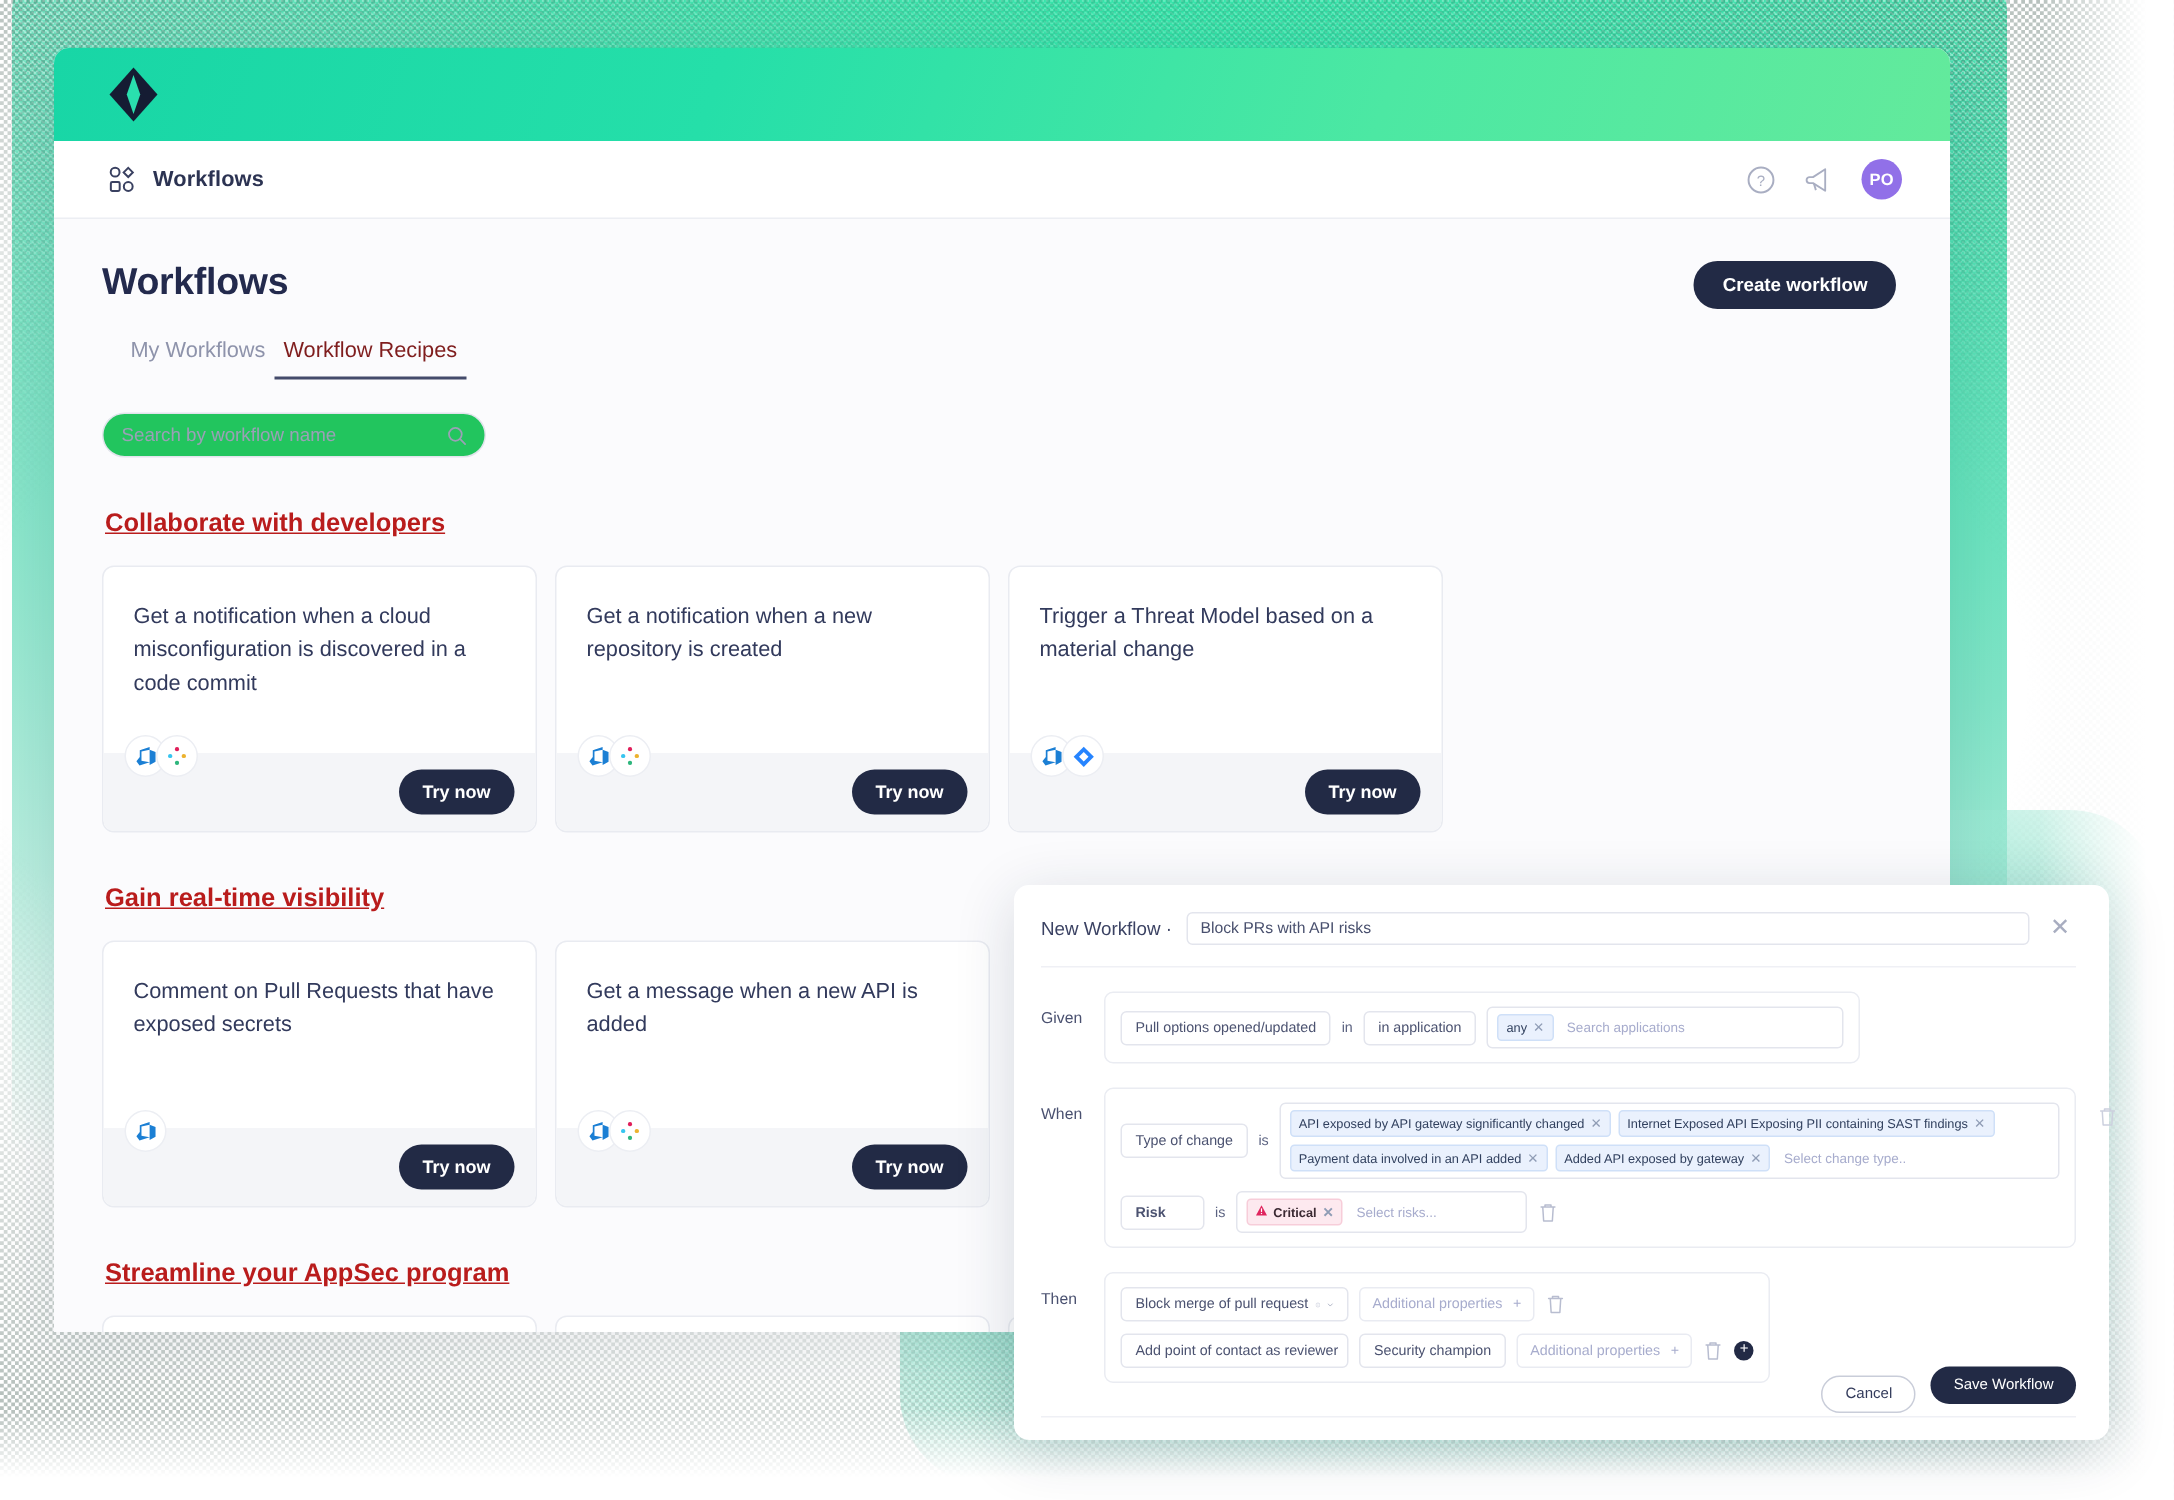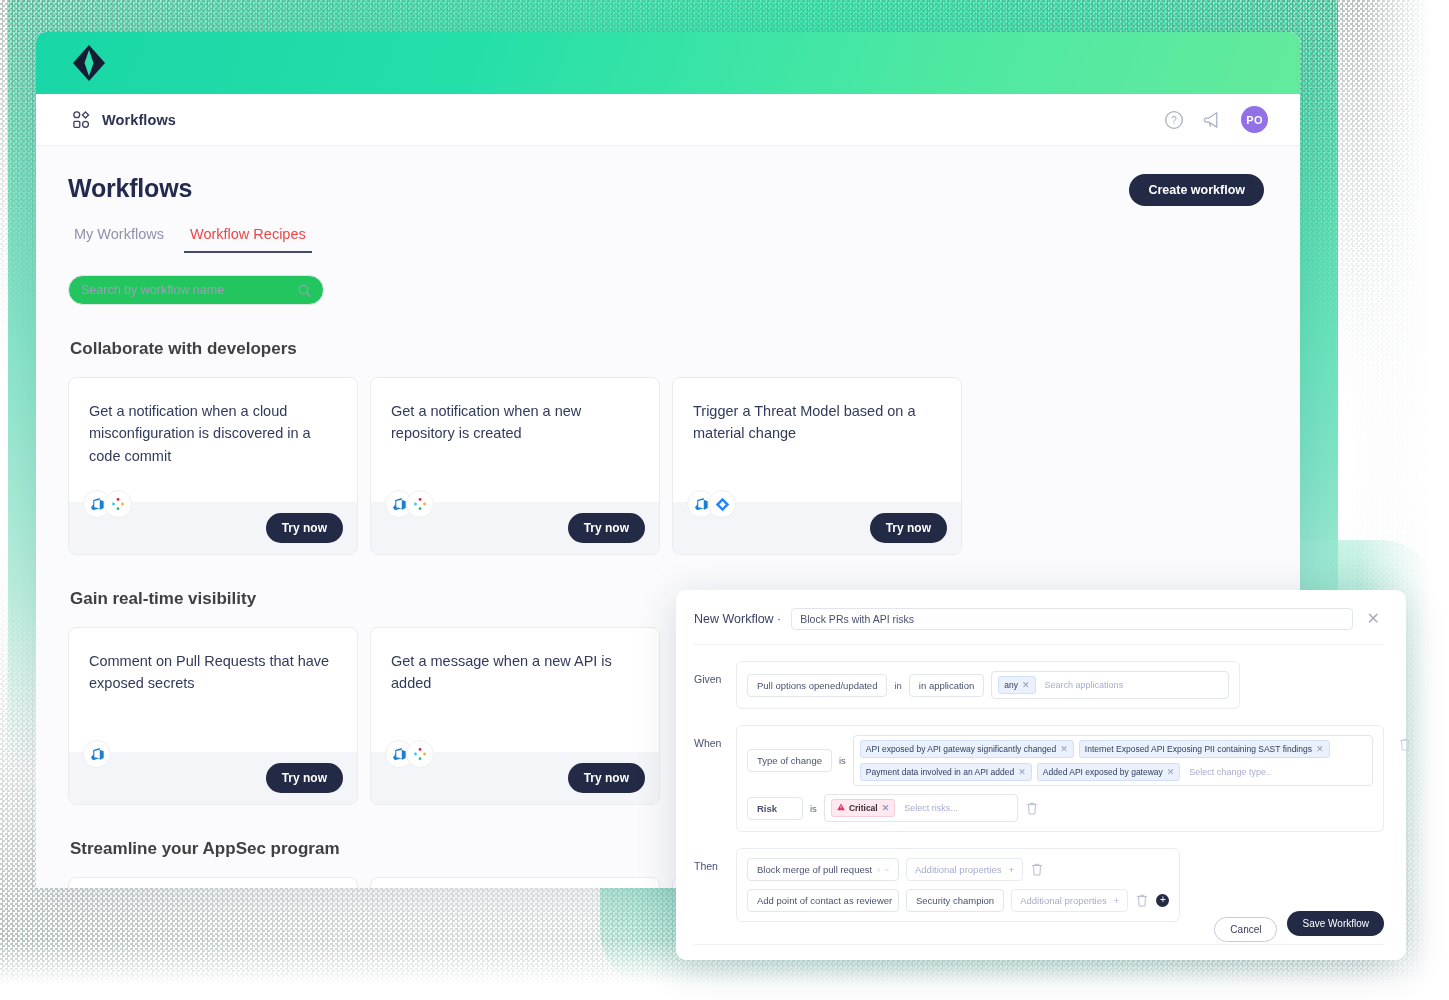--- a/index.html
+++ b/index.html
@@ -121,49 +121,50 @@
   .btn-dark {
     margin-left: auto;
     background: #222a45; color: #ffffff;
     border: none; border-radius: 17px;
     font-size: 12.5px; font-weight: 600;
     padding: 9px 19px;
     cursor: pointer;
     font-family: "Liberation Sans", sans-serif;
   }
 
-  #tabs { display: flex; gap: 14px; margin-top: 16px; }
+  #tabs { display: flex; margin-top: 16px; margin-left: 13px; }
   .tab {
     font-size: 14.5px; color: #8e93ab;
     padding: 4px 6px 9px 6px;
     cursor: pointer;
     border-bottom: 2px solid transparent;
   }
-  .tab.active { color: #ef4444; font-weight: 500; border-bottom-color: #444b6b; }
+  .tab.active { color: #7f1d1d; font-weight: 500; border-bottom-color: #444b6b; }
 
   #search-wrap {
     margin-top: 22px;
     width: 256px; height: 30px;
     border: 1px solid #e2e4ec;
     border-radius: 16px;
     background: #22c55e;
     display: flex; align-items: center;
     padding: 0 12px;
   }
   #search-input {
     border: none; outline: none; flex: 1;
     font-size: 12.5px; color: #3a4160;
     font-family: "Liberation Sans", sans-serif;
     background: transparent;
   }
   #search-input::placeholder { color: #9ba0b6; }
 
   .section-title {
-    font-size: 17px; font-weight: 700; color: #404040;
+    font-size: 17px; font-weight: 700; color: #b91c1c;
     margin: 34px 0 18px 2px;
+    text-decoration: underline;
   }
   .card-row { display: flex; gap: 12px; }
   .card {
     width: 290px; height: 178px;
     background: #ffffff;
     border: 1px solid #e9ebf1;
     border-radius: 8px;
     display: flex; flex-direction: column;
     overflow: hidden;
   }

